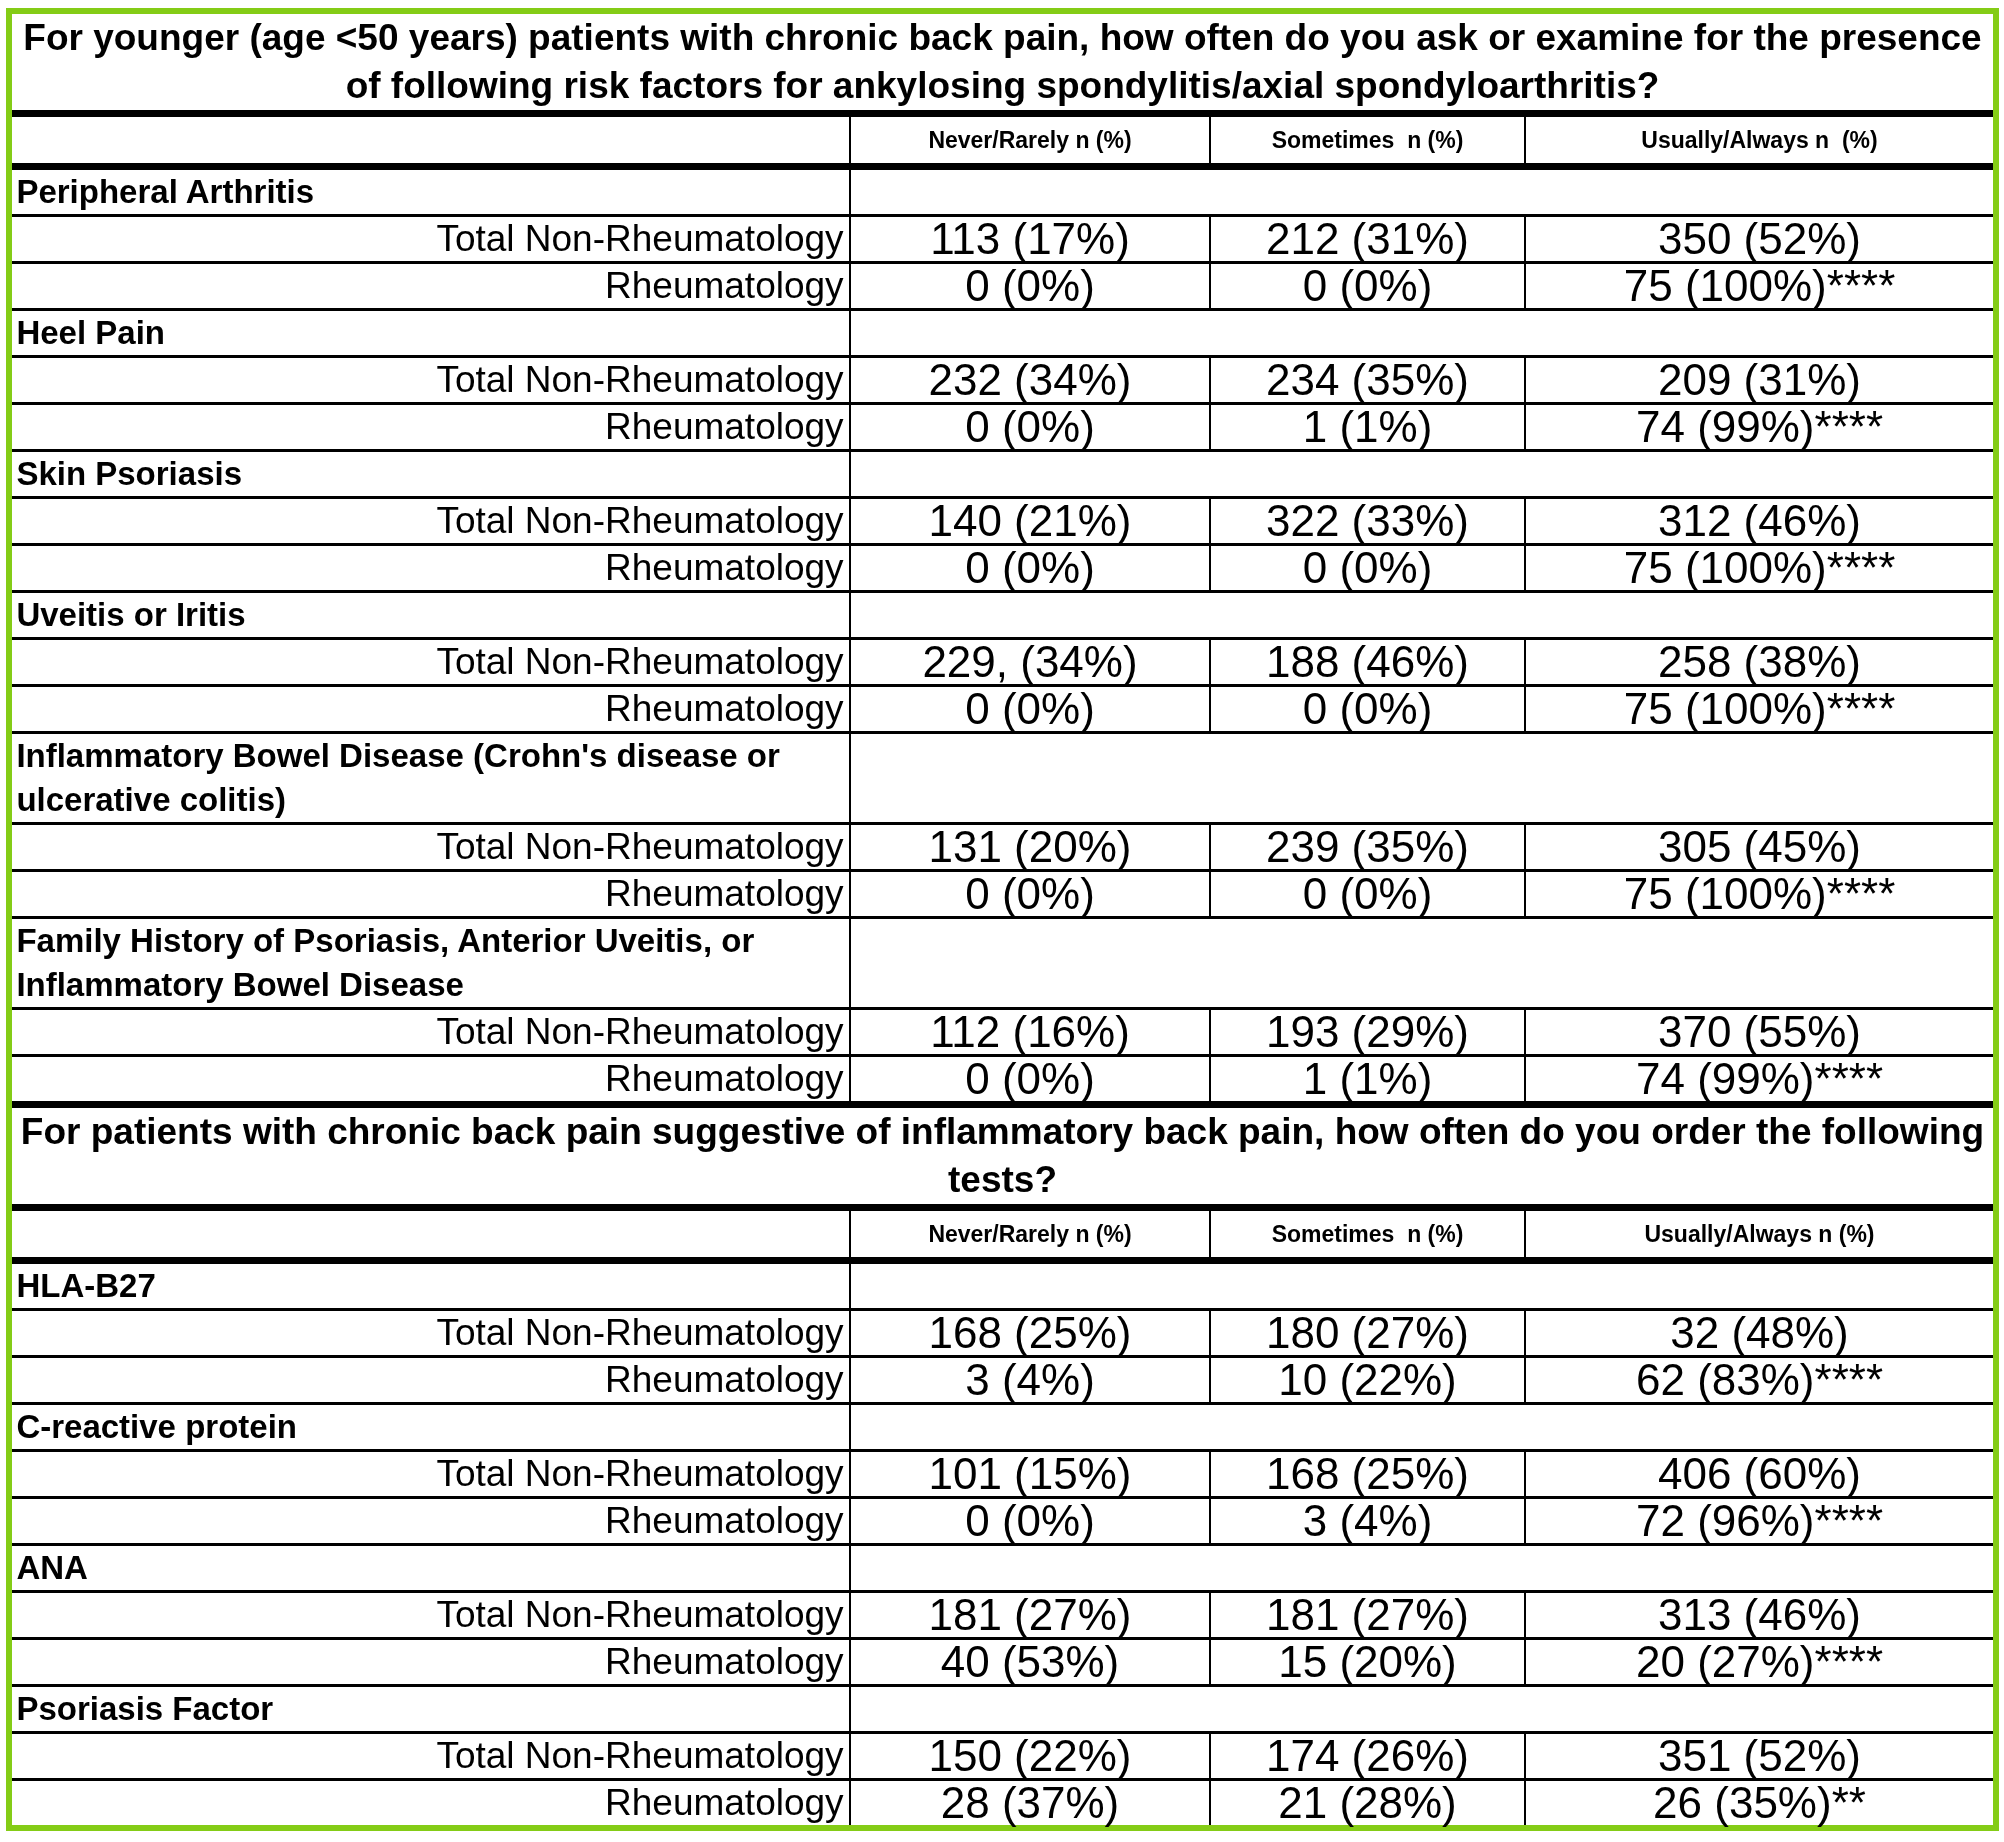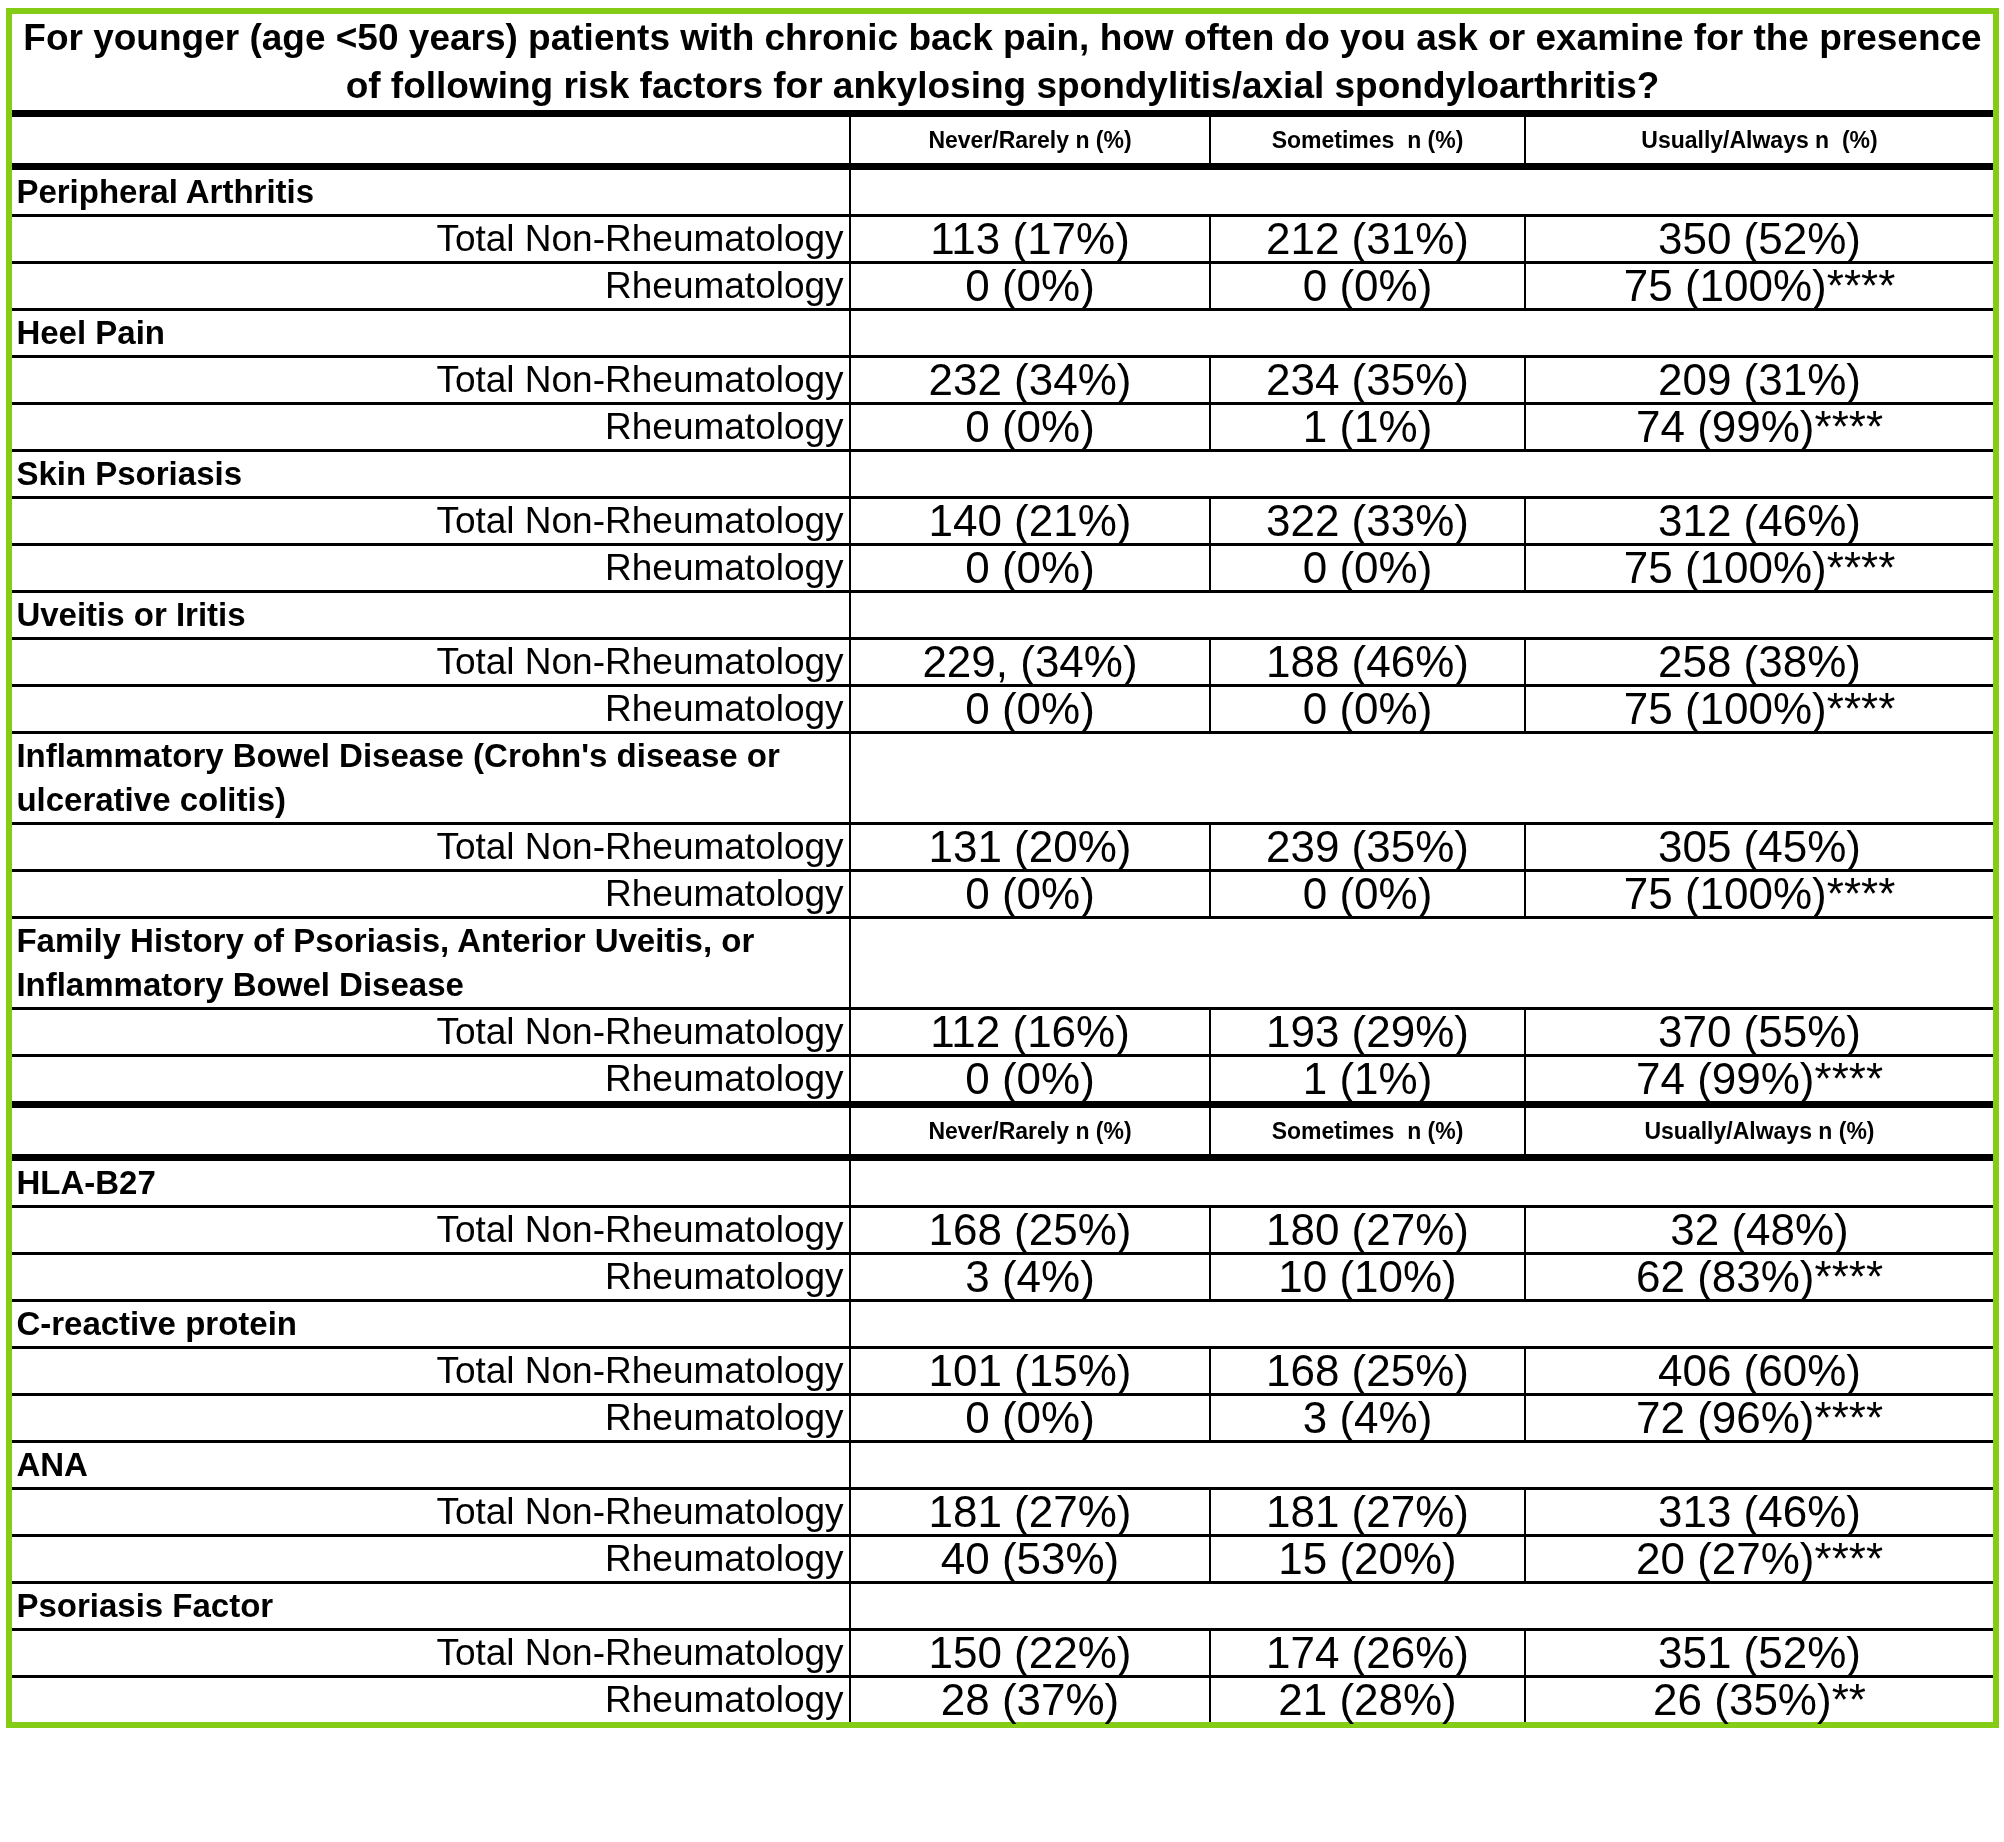--- a/index.html
+++ b/index.html
@@ -149,41 +149,42 @@
         <div class="row datarow">
           <div class="cell rowlbl">Rheumatology</div>
           <div class="cell val">0 (0%)</div>
           <div class="cell val">1 (1%)</div>
           <div class="cell val">74 (99%)****</div>
         </div>
       </div>
   </section>
 
   <section>
+    <div class="row title">For patients with chronic back pain suggestive of inflammatory back pain, how often do you order the following tests?</div>
     <div class="row header">
       <div class="cell"></div>
       <div class="cell">Never/Rarely n (%)</div>
       <div class="cell">Sometimes  n (%)</div>
       <div class="cell">Usually/Always n (%)</div>
     </div>
     <div data-rows="1">
         <div class="row catrow">
           <div class="cell catlbl">HLA-B27</div>
           <div class="cell"></div>
         </div>
         <div class="row datarow">
           <div class="cell rowlbl">Total Non-Rheumatology</div>
           <div class="cell val">168 (25%)</div>
           <div class="cell val">180 (27%)</div>
           <div class="cell val">32 (48%)</div>
         </div>
         <div class="row datarow">
           <div class="cell rowlbl">Rheumatology</div>
           <div class="cell val">3 (4%)</div>
-          <div class="cell val">10 (10%)</div>
+          <div class="cell val">10 (22%)</div>
           <div class="cell val">62 (83%)****</div>
         </div>
         <div class="row catrow">
           <div class="cell catlbl">C-reactive protein</div>
           <div class="cell"></div>
         </div>
         <div class="row datarow">
           <div class="cell rowlbl">Total Non-Rheumatology</div>
           <div class="cell val">101 (15%)</div>
           <div class="cell val">168 (25%)</div>

